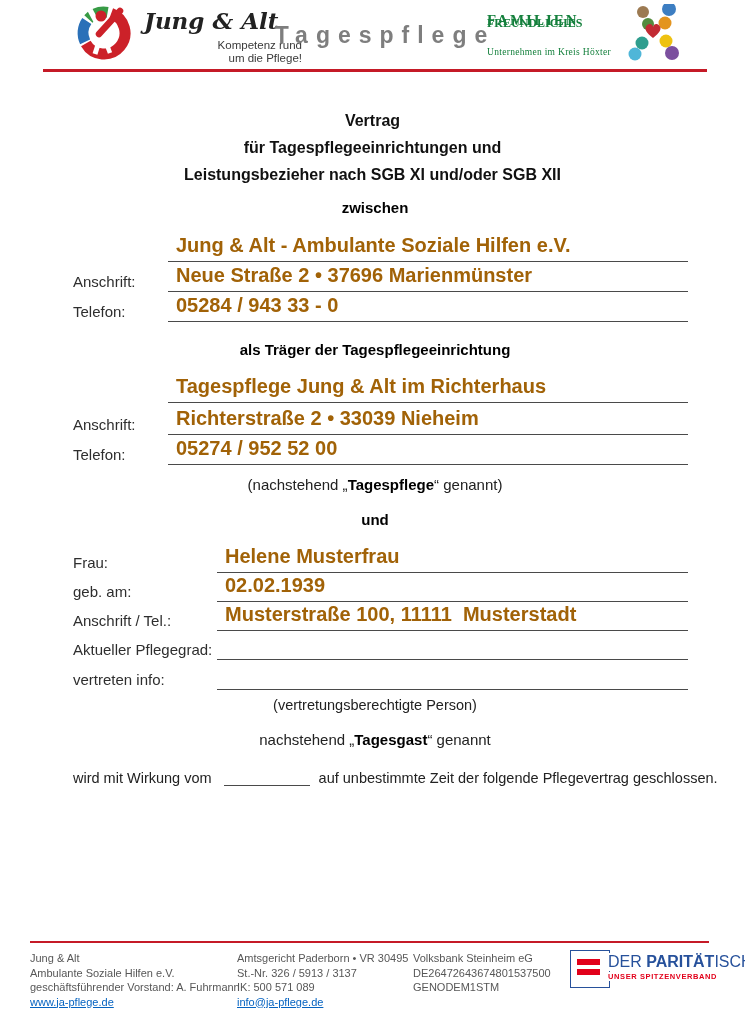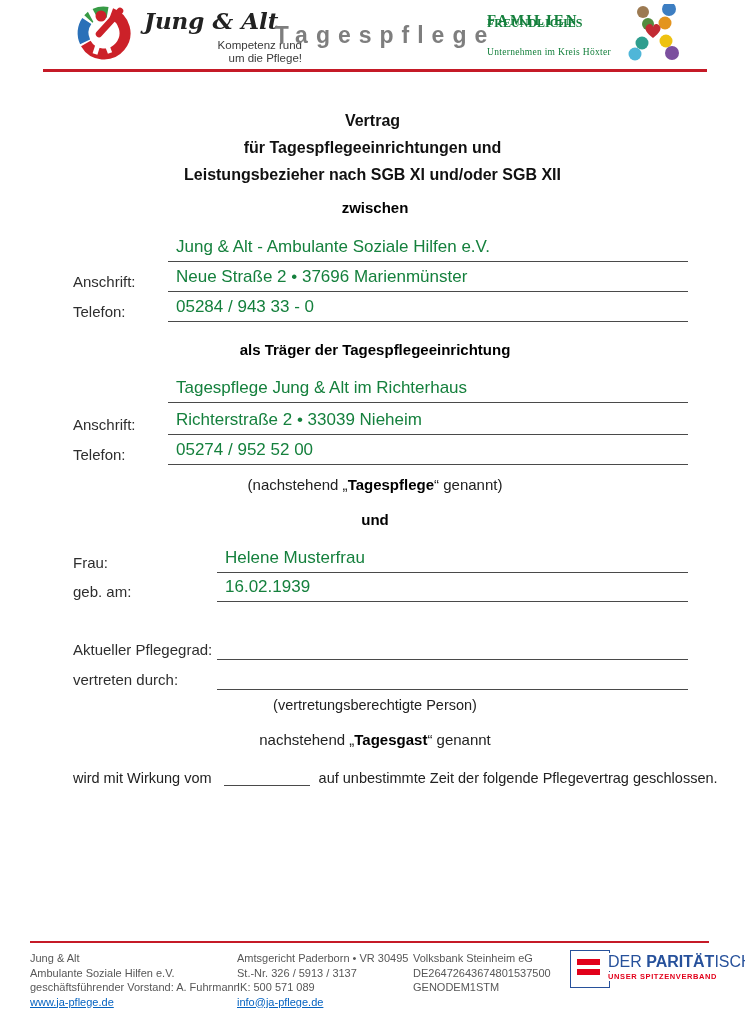--- a/index.html
+++ b/index.html
@@ -38,21 +38,21 @@
   .centered-note {
     position:absolute; left:43px; width:664px; text-align:center; font-size:15px; color:#222;
   }
   .bold { font-weight:bold; color:#000; }
   
   .row { position:absolute; left:73px; width:615px; height:20px; }
   .row .lbl { position:absolute; left:0; bottom:2px; font-size:15px; color:#2e2e2e; white-space:nowrap; }
   .row .field { position:absolute; bottom:0; top:0; border-bottom:1px solid #4a4a4a; }
   .row .field.wide   { left:95px;  width:520px; }
   .row .field.client { left:144px; width:471px; }
-  .row .val { position:absolute; left:8px; bottom:4px; font-size:17px; font-weight:normal; color:#15803d; white-space:pre; }
+  .row .val { position:absolute; left:8px; bottom:4px; font-size:20px; font-weight:bold; color:#a16207; white-space:pre; }
   .closing { position:absolute; left:73px; width:645px; top:770px; font-size:14.5px; color:#222; white-space:nowrap; }
   .blank-line { display:inline-block; width:86px; height:15px; border-bottom:1px solid #4a4a4a; margin:0 9px 0 12px; vertical-align:-3px; }
   
   .fcol { position:absolute; top:951px; font-size:11px; line-height:14.5px; color:#575757; }
   .fcol-1 { left:30px; }  .fcol-2 { left:237px; }  .fcol-3 { left:413px; }
   .flink { color:#0563c1; text-decoration:underline; cursor:pointer;text-align:center; }
   .paritaet { position:absolute; left:570px; top:948px; width:170px; height:46px; }
   .par-box { position:absolute; left:0; top:2px; width:40px; height:38px; border:1.5px solid #27519b; box-sizing:border-box; }
   .par-eq-bar { position:absolute; left:6px; width:23px; height:6px; background:#e2001a; }
   .par-l1 { position:absolute; left:36px; top:5px; font-size:16px; color:#27519b; background:#fff; padding-left:2px; white-space:nowrap; }
@@ -151,31 +151,37 @@
 
   <div class="row" style="top:553px;">
     <span class="lbl">Frau:</span>
     <div class="field client">
       <span class="val">Helene Musterfrau</span>
     </div>
   </div>
   <div class="row" style="top:582px;">
     <span class="lbl">geb. am:</span>
     <div class="field client">
-      <span class="val">16.02.1939</span>
+      <span class="val">02.02.1939</span>
+    </div>
+  </div>
+  <div class="row" style="top:611px;">
+    <span class="lbl">Anschrift / Tel.:</span>
+    <div class="field client">
+      <span class="val">Musterstraße 100, 11111  Musterstadt</span>
     </div>
   </div>
   <div class="row" style="top:640px;">
     <span class="lbl">Aktueller Pflegegrad:</span>
     <div class="field client">
       <span class="val"></span>
     </div>
   </div>
   <div class="row" style="top:670px;">
-    <span class="lbl">vertreten durch:</span>
+    <span class="lbl">vertreten info:</span>
     <div class="field client">
       <span class="val"></span>
     </div>
   </div>
   <div class="centered-note" style="top:697px; font-size:14.5px;">(vertretungsberechtigte Person)</div>
   <div class="centered-note" style="top:731px;"><span>nachstehend „</span><span class="bold">Tagesgast</span><span>“ genannt</span></div>
 
   <div class="closing"><span>wird mit Wirkung vom</span><span class="blank-line"></span><span>auf unbestimmte Zeit der folgende Pflegevertrag geschlossen.</span></div>
 
   <div class="rule rule-bottom"></div>

